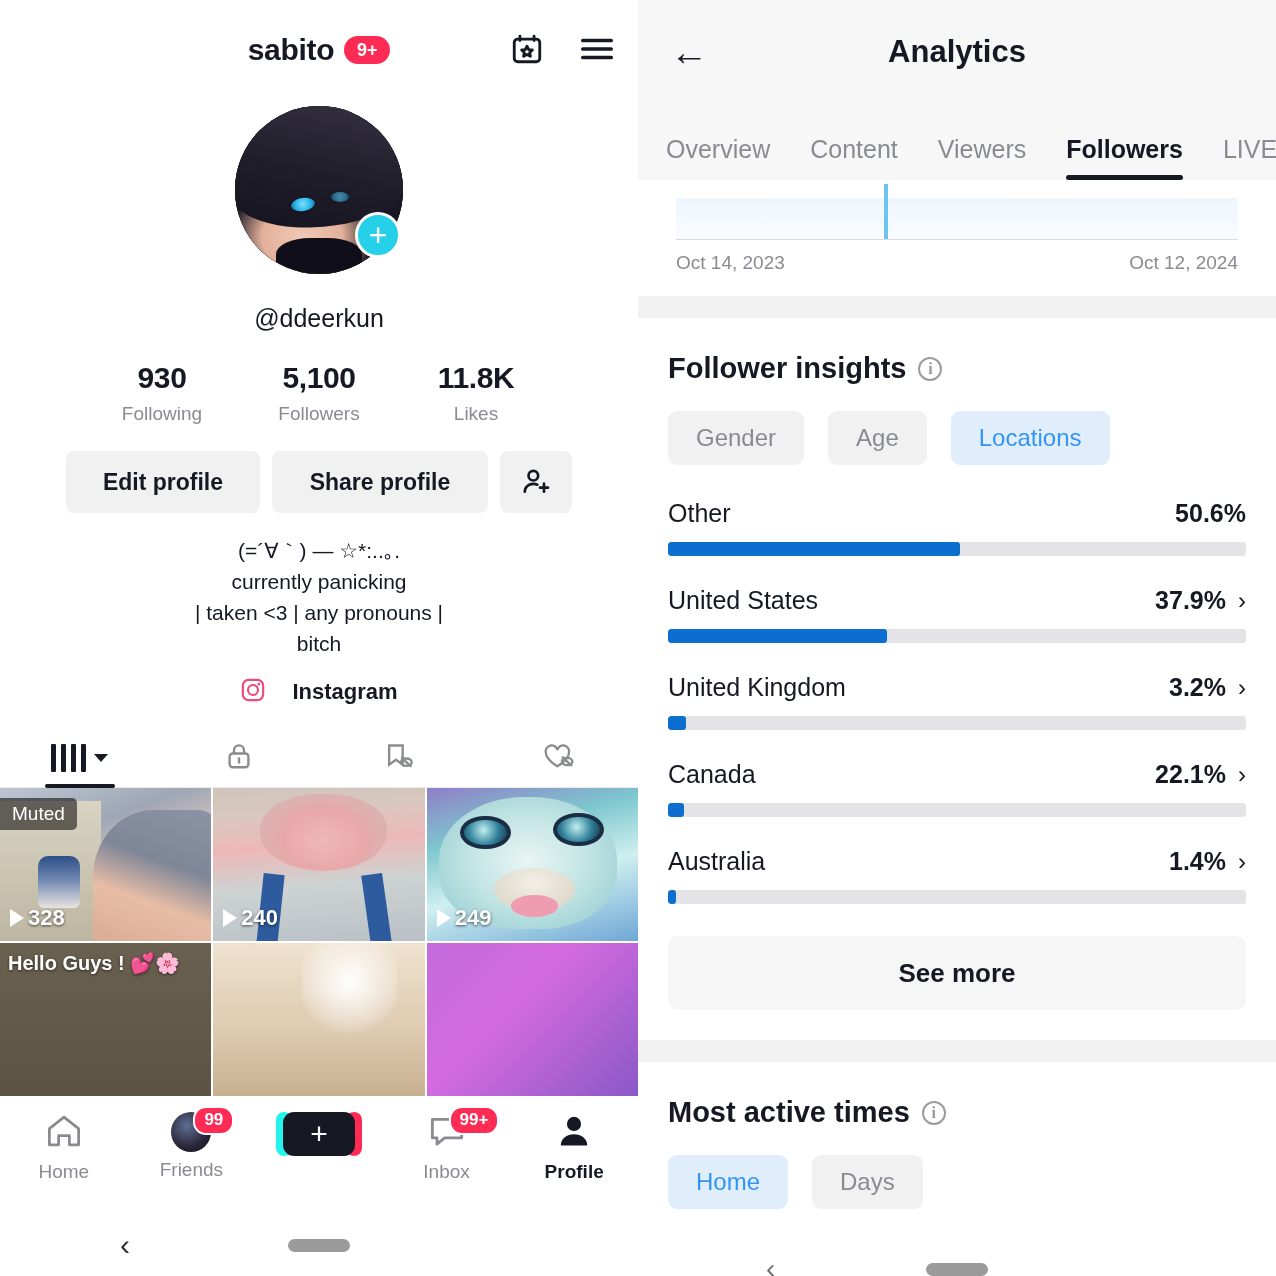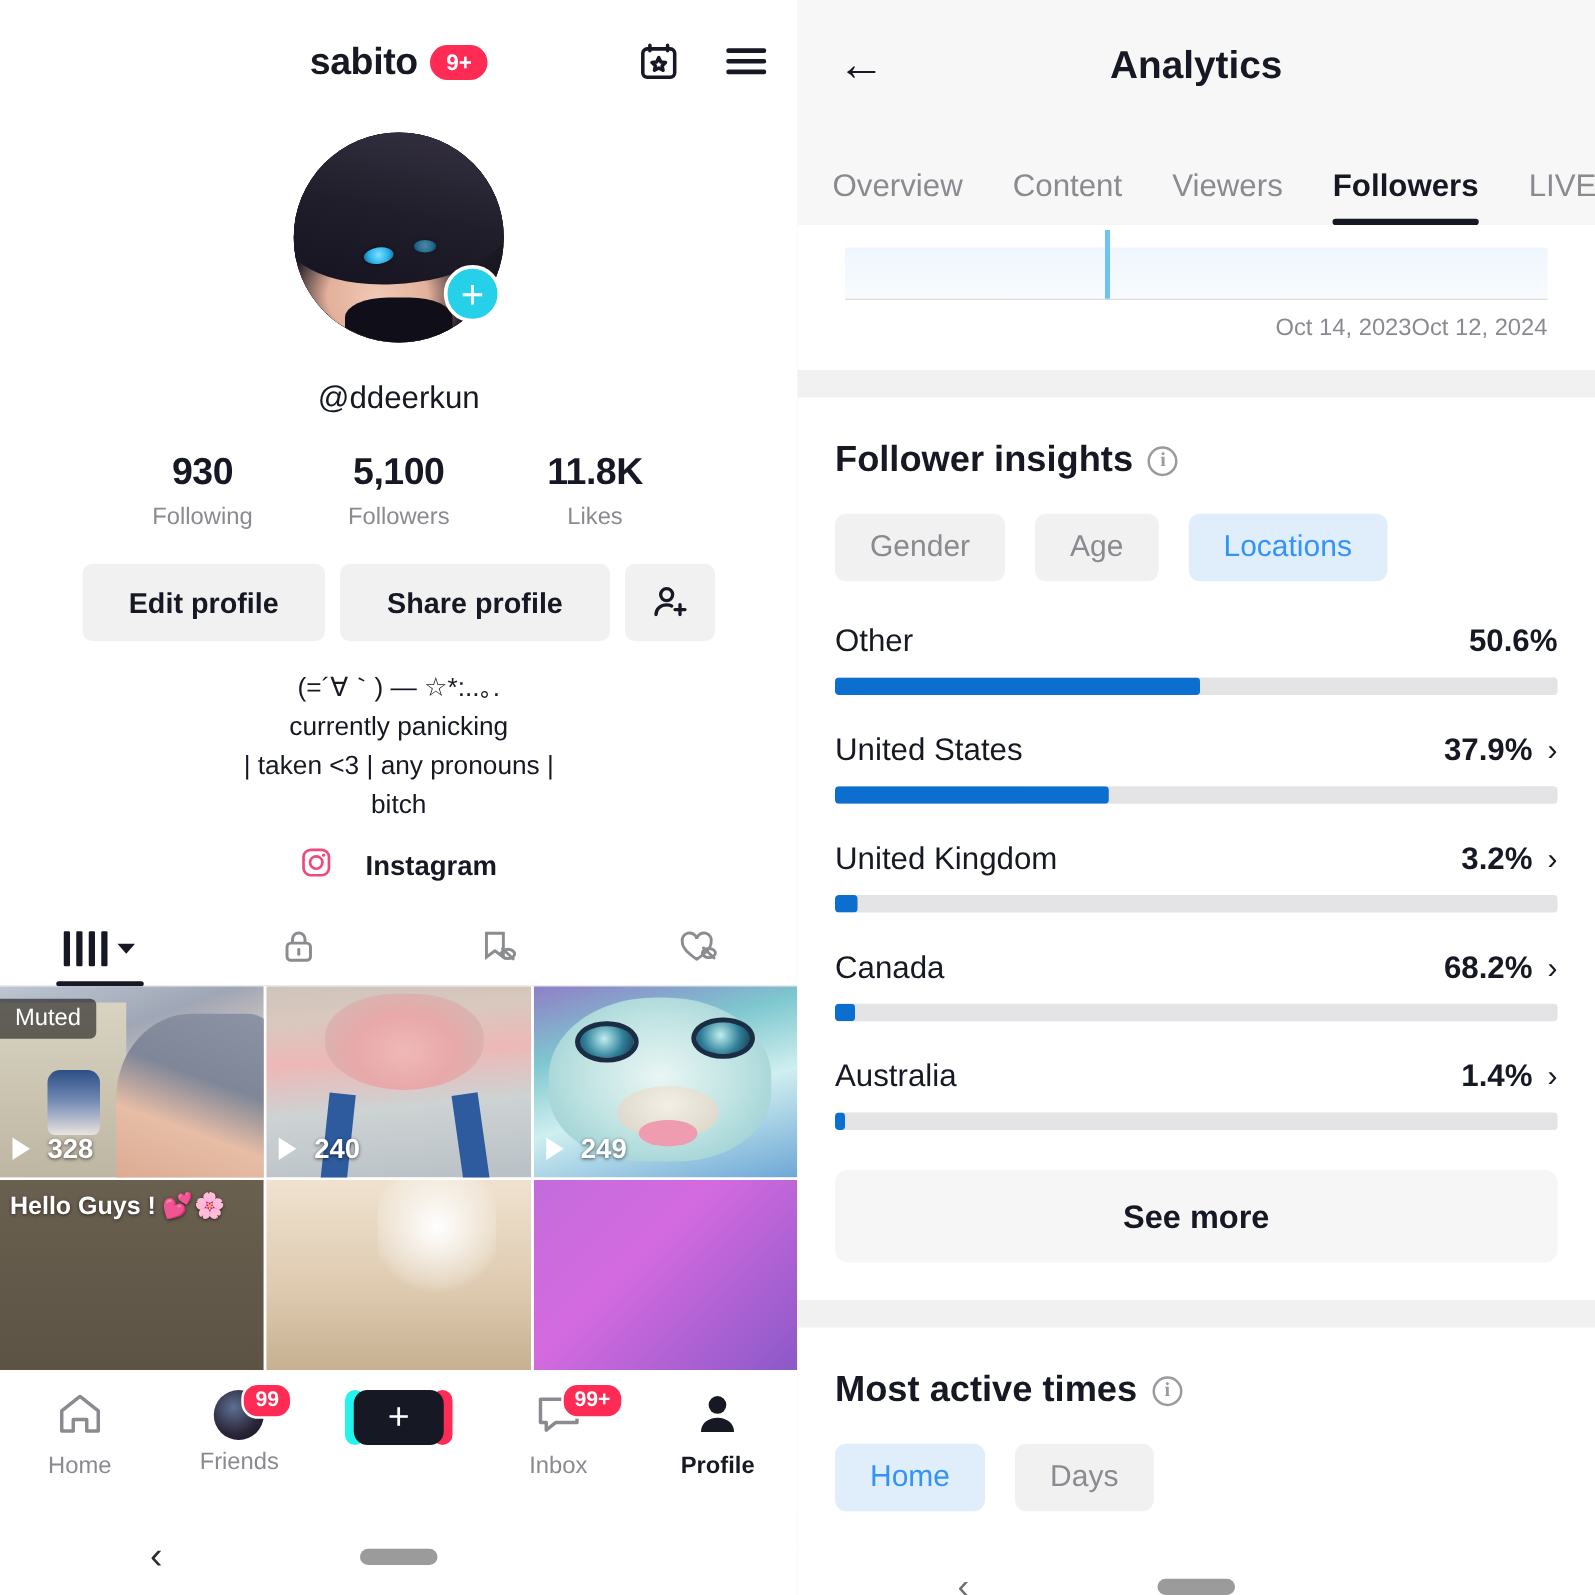--- a/index.html
+++ b/index.html
@@ -136,21 +136,21 @@
       background: radial-gradient(ellipse at 50% 35%, #f2efe6 0%, #d9d2c4 100%); border-radius:50%; }
   .v3 .tongue{ position:absolute; left:40%; top:70%; width:22%; height:14%;
       background:#f09cb0; border-radius:50%; }
 
   .vcell .tagMuted {
     position: absolute; left: 0; top: 10px; background: rgba(0,0,0,.55);
     color: #fff; font-size: 19px; padding: 5px 12px; border-radius: 0 5px 5px 0;
   }
   .vcell .plays {
     position: absolute; left: 10px; bottom: 10px; color: #fff;
-    font-size: 22px; font-weight: 600; display: flex; align-items: center; gap: 14px;
+    font-size: 22px; font-weight: 600; display: flex; align-items: center; gap: 4px;
     text-shadow: 0 1px 3px rgba(0,0,0,.65);
   }
   .play-tri { width:0;height:0;border-left:14px solid #fff;border-top:9px solid transparent;border-bottom:9px solid transparent; }
   .vcell .captext {
     position:absolute; left:8px; top:8px; color:#fff; font-size:20px; font-weight:600;
     text-shadow: 0 1px 3px rgba(0,0,0,.6);
   }
   .r2a .bg { background: linear-gradient(180deg,#6a6050 0%, #5c5344 100%); }
   .r2b .bg { background: linear-gradient(180deg,#efe2cf 0%, #ddc9ae 60%, #c7b091 100%); }
   .r2b .glow{position:absolute;left:42%;top:-10%;width:45%;height:70%;background:radial-gradient(circle,#fff 0%, rgba(255,255,255,.2) 65%, transparent 75%);}
@@ -209,21 +209,21 @@
     content:''; position:absolute; left:0; right:0; bottom:0; height:5px; background:#161823; border-radius:3px;
   }
 
   .card { background:#fff; }
   .chart-card { flex:none; padding: 0 0 22px; }
   .chart-strip { position: relative; height: 60px; margin: 0 38px; }
   .chart-fill { position:absolute; left:0; right:0; bottom:0; height:42px;
                 background: linear-gradient(180deg, rgba(225,239,252,.55) 0%, rgba(236,245,253,.35) 100%);
                 border-bottom: 1px solid #dcdcde; }
   .chart-cursor { position:absolute; left:37%; top:4px; bottom:1px; width:4px; background:#6ec4f0; }
-  .chart-dates { display:flex; justify-content:flex-end; margin: 12px 38px 0;
+  .chart-dates { display:flex; justify-content:space-between; margin: 12px 38px 0;
                  font-size: 19px; color:#8a8b91; }
 
   .gap { height: 22px; background:#f1f1f2; flex:none; }
 
   .insight-card { padding: 34px 30px 30px; flex:none; }
   .sec-title-row { display:flex; align-items:center; gap: 12px; }
   .sec-title { font-size: 29px; font-weight: 700; color:#161823; }
   .info-i {
     width: 24px; height: 24px; border-radius:50%; border: 2px solid #9a9b9f;
     color:#9a9b9f; font-size: 16px; font-weight: 700; display:flex;
@@ -553,21 +553,21 @@
             </span>
           </div>
           <div class="bar-track">
             <div class="bar-fill" style="width:3.2%"></div>
           </div>
         </div>
         <div class="bar-item">
           <div class="bar-top">
             <span class="bar-name">Canada</span>
             <span class="bar-right">
-              <span class="bar-pct">68.2%</span>
+              <span class="bar-pct">22.1%</span>
               <span class="chev">›</span>
             </span>
           </div>
           <div class="bar-track">
             <div class="bar-fill" style="width:2.8%"></div>
           </div>
         </div>
         <div class="bar-item">
           <div class="bar-top">
             <span class="bar-name">Australia</span>

